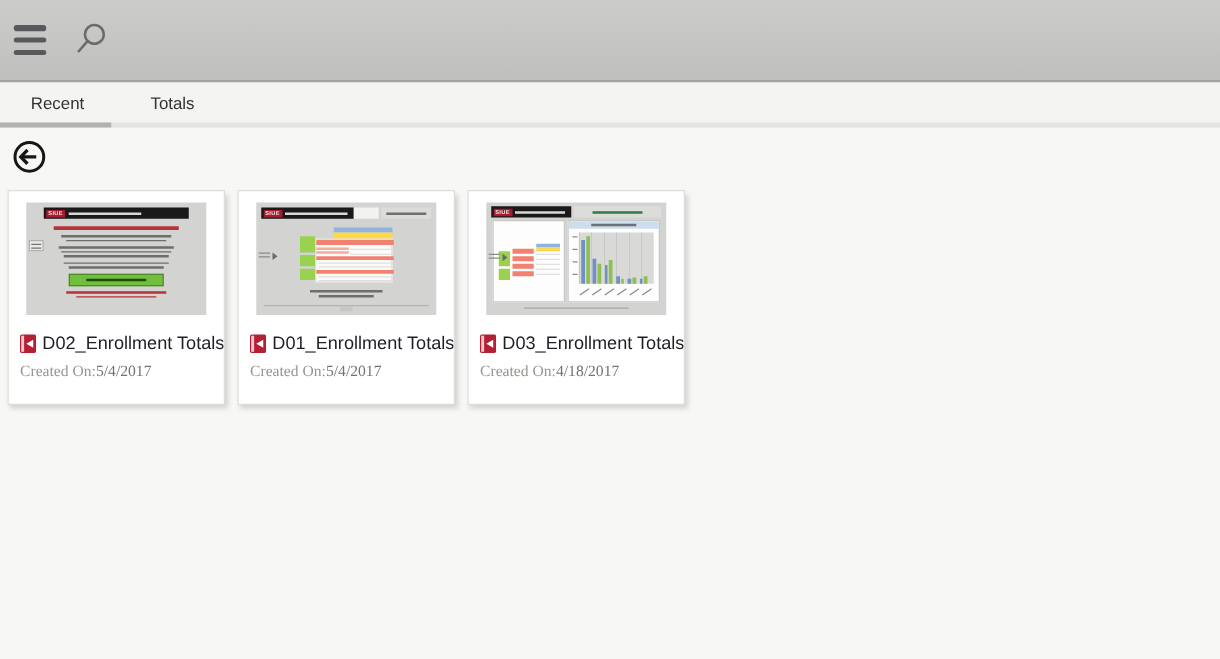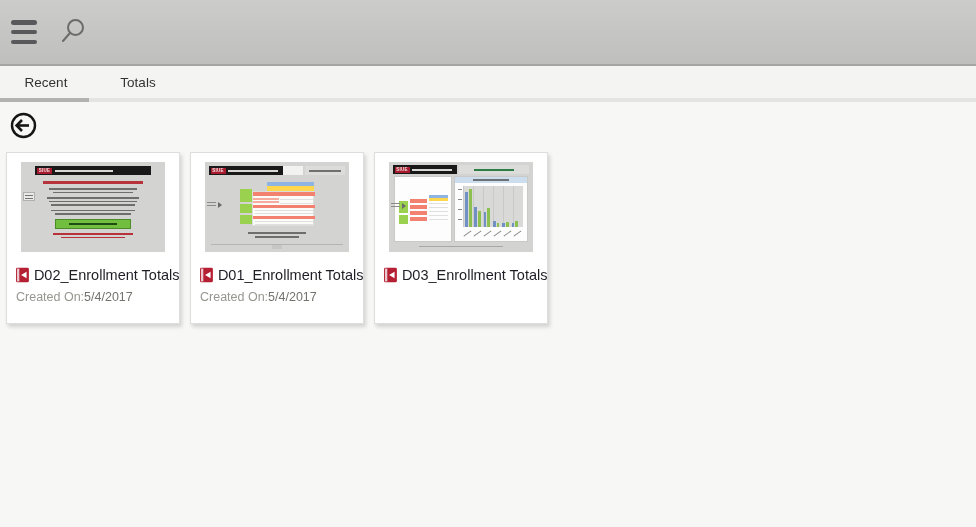--- a/index.html
+++ b/index.html
@@ -25,21 +25,21 @@
   .back-btn { width:27px; height:27px; background:none; border:none; padding:0; cursor:pointer; }
   .crumb-chip { background:#cfe9f2; color:#17222b; font-size:15px; padding:6px 13px 7px 13px; cursor:pointer; }
 
   
   .cards { display:flex; gap:10px; margin:13px 0 0 6px; }
   .card { width:174px; height:172px; background:#ffffff; border:1px solid #dddddb;
           box-shadow:2px 3px 4px rgba(0,0,0,0.15); cursor:pointer; }
   .thumb { width:144px; height:90px; margin:9px auto 0 auto; background:#d3d3d1; position:relative; overflow:hidden; }
   .title-row { display:flex; align-items:center; gap:5px; margin:15px 0 0 9px; }
   .doc-title { font-size:14.5px; color:#1e1e26; white-space:nowrap; overflow:hidden; }
-  .created-row { margin:7px 4px 0 9px; font-size:12.5px; color:#96968f; }
+  .created-row { margin:7px 4px 0 9px; font-size:12.5px; color:#96968f;font-family:Liberation Serif, serif; }
   .created-row .date { color:#73736d; }
 
   
   .abs { position:absolute; }
   .hbar { background:#191919; }
   .chip { background:#a81a2e; color:#efe8e6; font-size:4.5px; line-height:6px; text-align:center;
           overflow:hidden; font-weight:bold; letter-spacing:0.3px; }
   .wline { background:#d8d8d6; }
   .ln { background:#4c4c4c; opacity:.75; }
   .redln { background:#b6333b; }
@@ -251,15 +251,18 @@
       </div>
     </div>
     <div class="title-row">
       <svg width="14" height="16" viewBox="0 0 14 16">
         <rect x="0" y="0" width="14" height="16" rx="1.5" fill="#b51f33"></rect>
         <rect x="1" y="1" width="2.6" height="14" fill="#e9c9ce"></rect>
         <polygon points="11.5,4.5 5.5,8 11.5,11.5" fill="#ffffff"></polygon>
       </svg>
       <span class="doc-title">D03_Enrollment Totals...</span>
     </div>
+    <div class="created-row">
+      <span>Created On:</span><span class="date">4/18/2017</span>
+    </div>
   </div>
 
 </div>
 
 </body></html>

